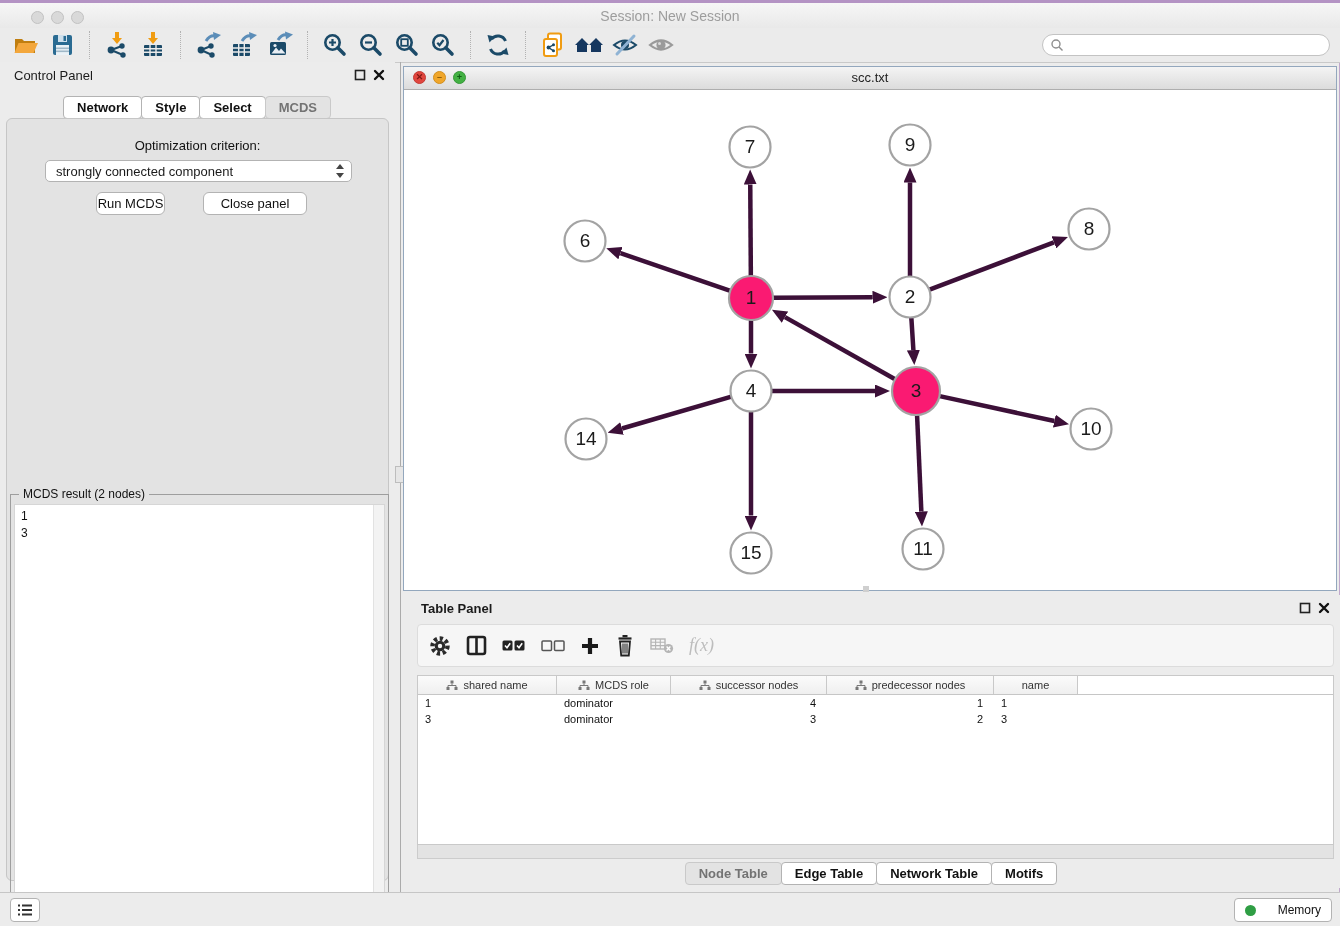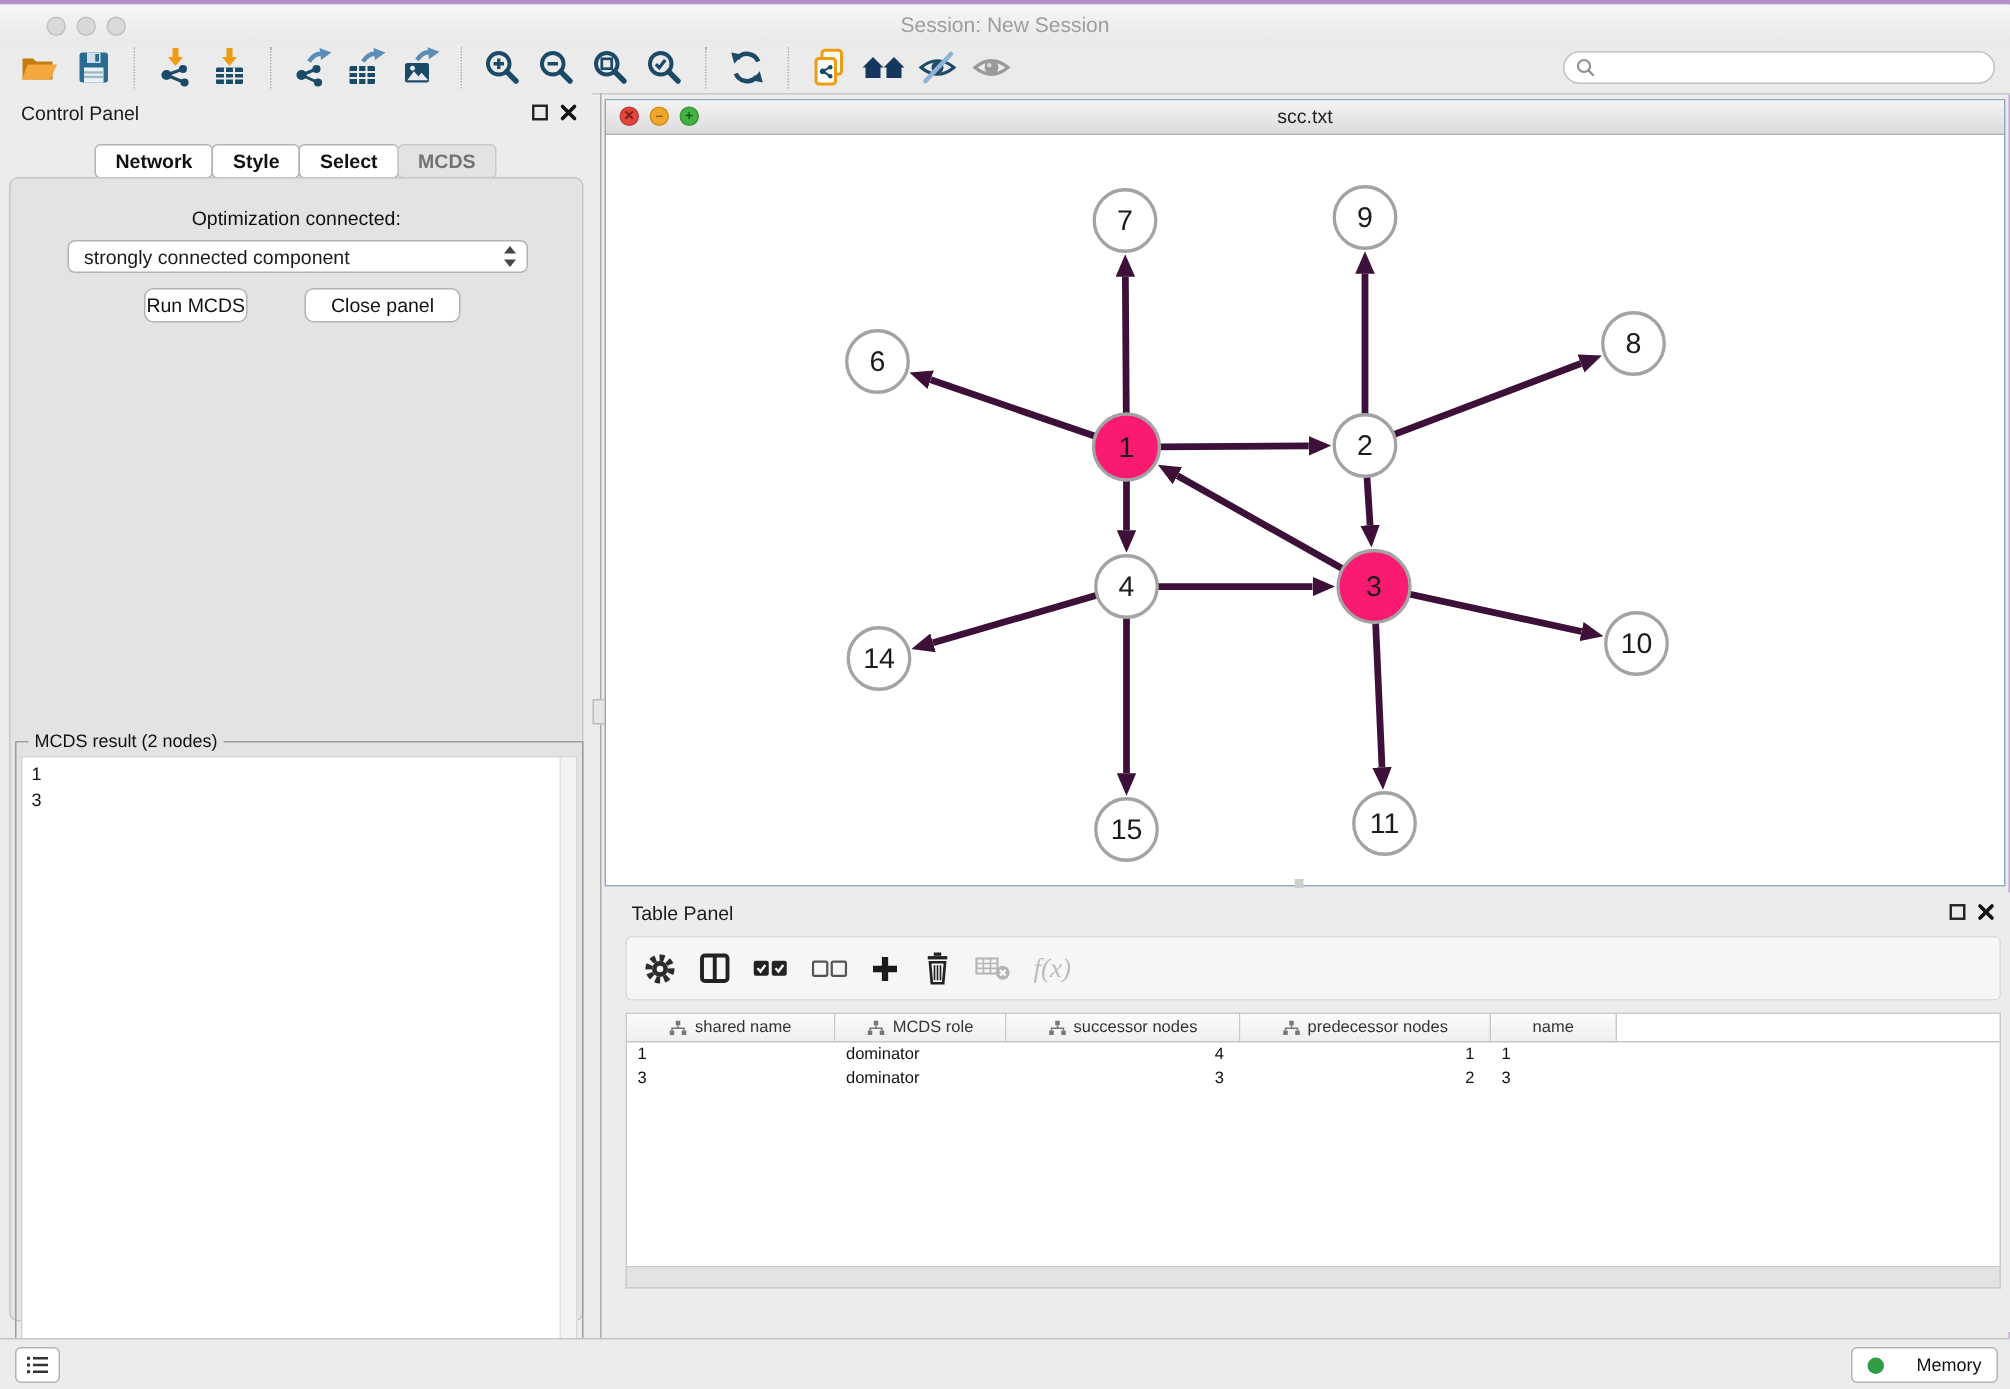--- a/index.html
+++ b/index.html
@@ -254,21 +254,21 @@
       <path d="M2 2 L10 10 M10 2 L2 10" stroke="#111" stroke-width="2.4" stroke-linecap="round"></path>
     </svg>
   </div>
   <div class="cp-tabs">
     <div class="tab">Network</div>
     <div class="tab">Style</div>
     <div class="tab">Select</div>
     <div class="tab selected">MCDS</div>
   </div>
   <div class="cp-content">
-    <div class="opt-label">Optimization connected:</div>
+    <div class="opt-label">Optimization criterion:</div>
     <div class="dropdown">
       <span class="dd-text">strongly connected component</span>
       <svg width="10" height="16" viewBox="0 0 10 16">
         <path d="M5 1 L9 6 L1 6 Z" fill="#444"></path>
         <path d="M1 10 L9 10 L5 15 Z" fill="#444"></path>
       </svg>
     </div>
     <div class="btn run">Run MCDS</div>
     <div class="btn closep">Close panel</div>
   </div>
@@ -335,21 +335,21 @@
       <text x="687" y="340" dy="0.34em" text-anchor="middle" font-size="19" font-family="&quot;Liberation Sans&quot;, sans-serif" fill="#1b1b1b">10</text>
       <circle cx="347" cy="464" r="20.5" fill="#ffffff" stroke="#a3a3a3" stroke-width="2.2"></circle>
       <text x="347" y="464" dy="0.34em" text-anchor="middle" font-size="19" font-family="&quot;Liberation Sans&quot;, sans-serif" fill="#1b1b1b">15</text>
       <circle cx="519" cy="460" r="20.5" fill="#ffffff" stroke="#a3a3a3" stroke-width="2.2"></circle>
       <text x="519" y="460" dy="0.34em" text-anchor="middle" font-size="19" font-family="&quot;Liberation Sans&quot;, sans-serif" fill="#1b1b1b">11</text>
     </svg>
 </div>
 <div class="gap-grip"></div>
 
 <div class="table-panel">
-  <div class="panel-head" style="left:18px;">Table Panel</div>
+  <div class="panel-head" style="left:18px;font-weight:bold;">Table Panel</div>
   <div class="panel-icons">
     <svg width="12" height="12" viewBox="0 0 12 12">
       <rect x="1.5" y="1.5" width="9" height="9" stroke="#222" stroke-width="1.6" fill="none"></rect>
     </svg>
     <svg width="12" height="12" viewBox="0 0 12 12">
       <path d="M2 2 L10 10 M10 2 L2 10" stroke="#111" stroke-width="2.4" stroke-linecap="round"></path>
     </svg>
   </div>
   <div class="tp-toolbar">
     <div>
@@ -455,20 +455,26 @@
     <div class="tr">
       <div class="td w0 al">3</div>
       <div class="td w1 al">dominator</div>
       <div class="td w2 ar">3</div>
       <div class="td w3 ar">2</div>
       <div class="td w4 al">3</div>
     </div>
   </div>
   <div class="hscroll"></div>
 
+  <div class="tp-tabs">
+    <div class="tab selected">Node Table</div>
+    <div class="tab">Edge Table</div>
+    <div class="tab">Network Table</div>
+    <div class="tab">Motifs</div>
+  </div>
 </div>
 
 <div class="statusbar">
   <div class="sb-btn sb-left">
     <svg width="18" height="14" viewBox="0 0 18 14">
       <rect x="2" y="1.5" width="2" height="2" fill="#333"></rect>
         <rect x="2" y="6" width="2" height="2" fill="#333"></rect>
         <rect x="2" y="10.5" width="2" height="2" fill="#333"></rect>
       <path d="M6 2.5 h10 M6 7 h10 M6 11.5 h10" stroke="#333" stroke-width="1.8"></path>
     </svg>

